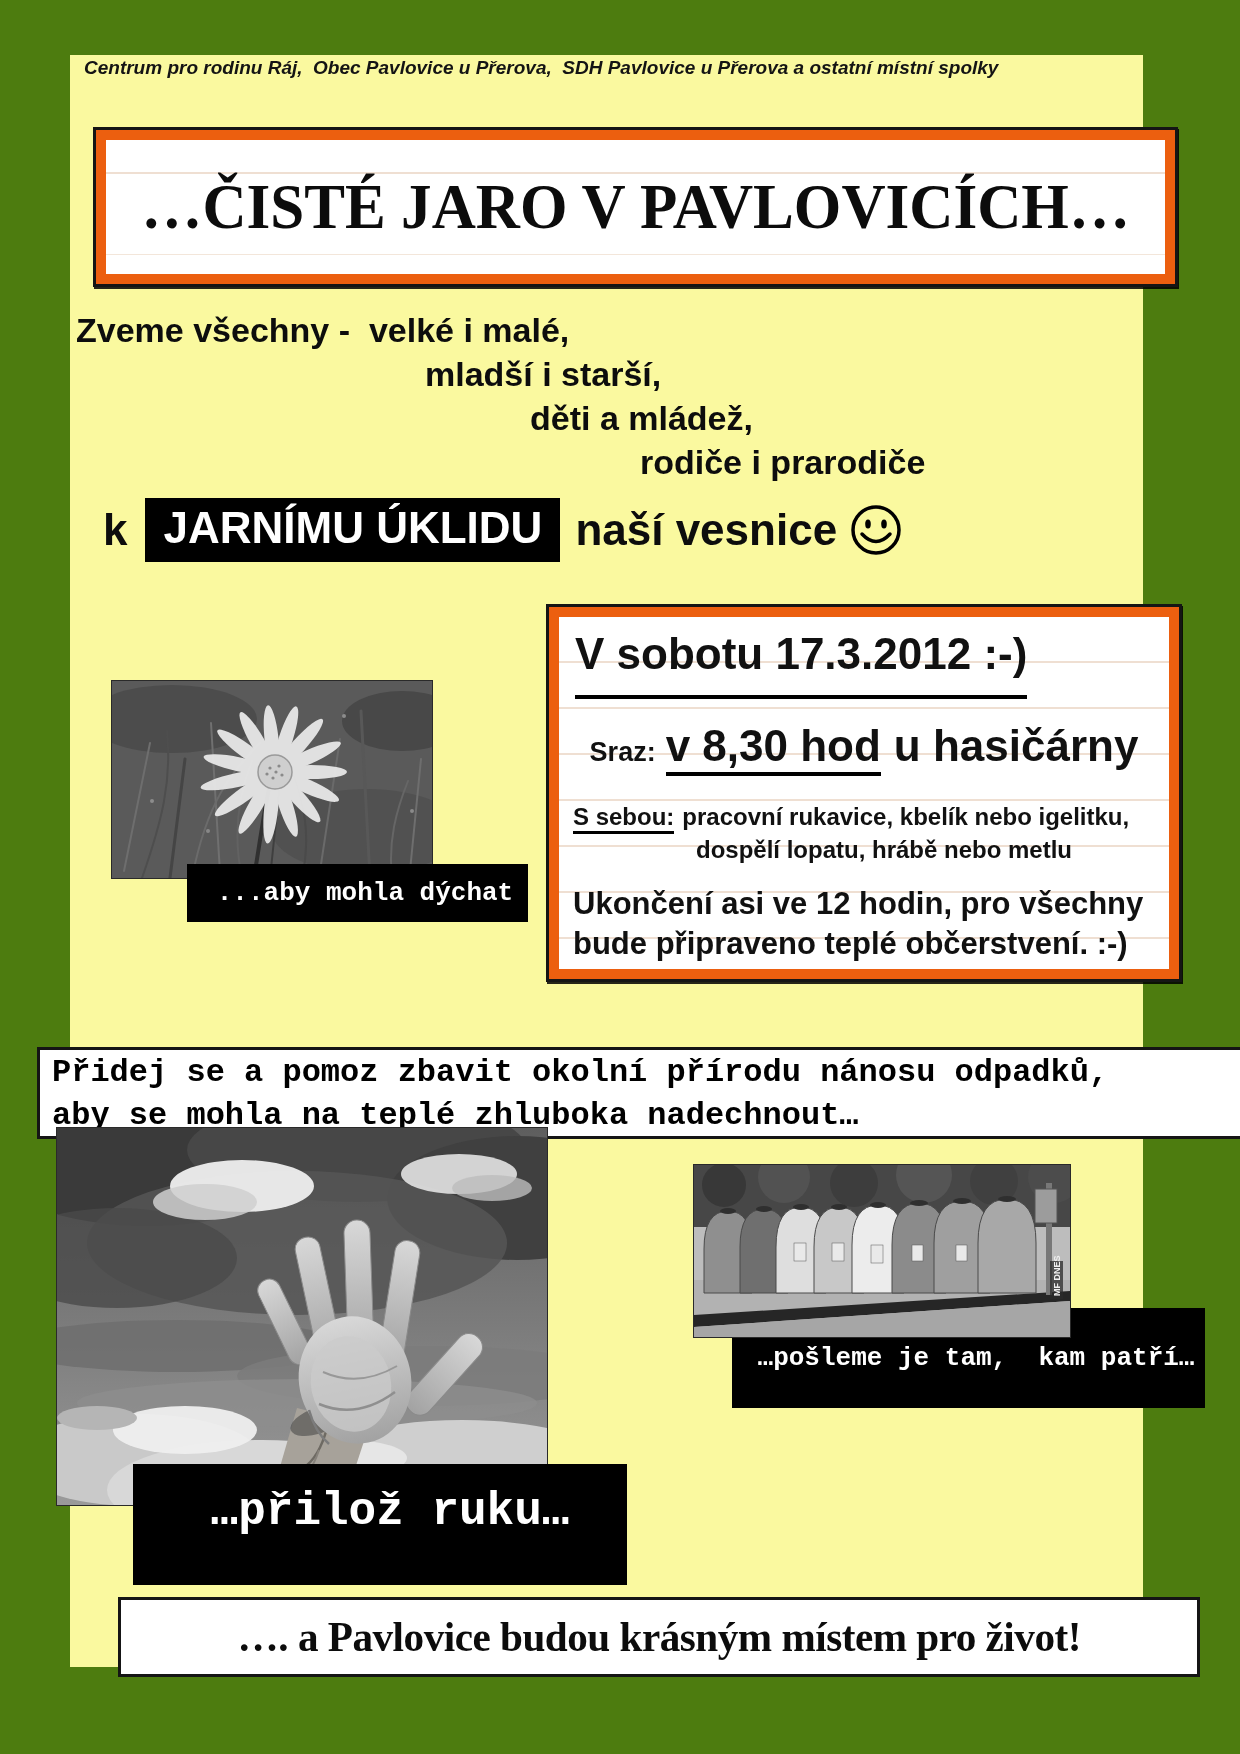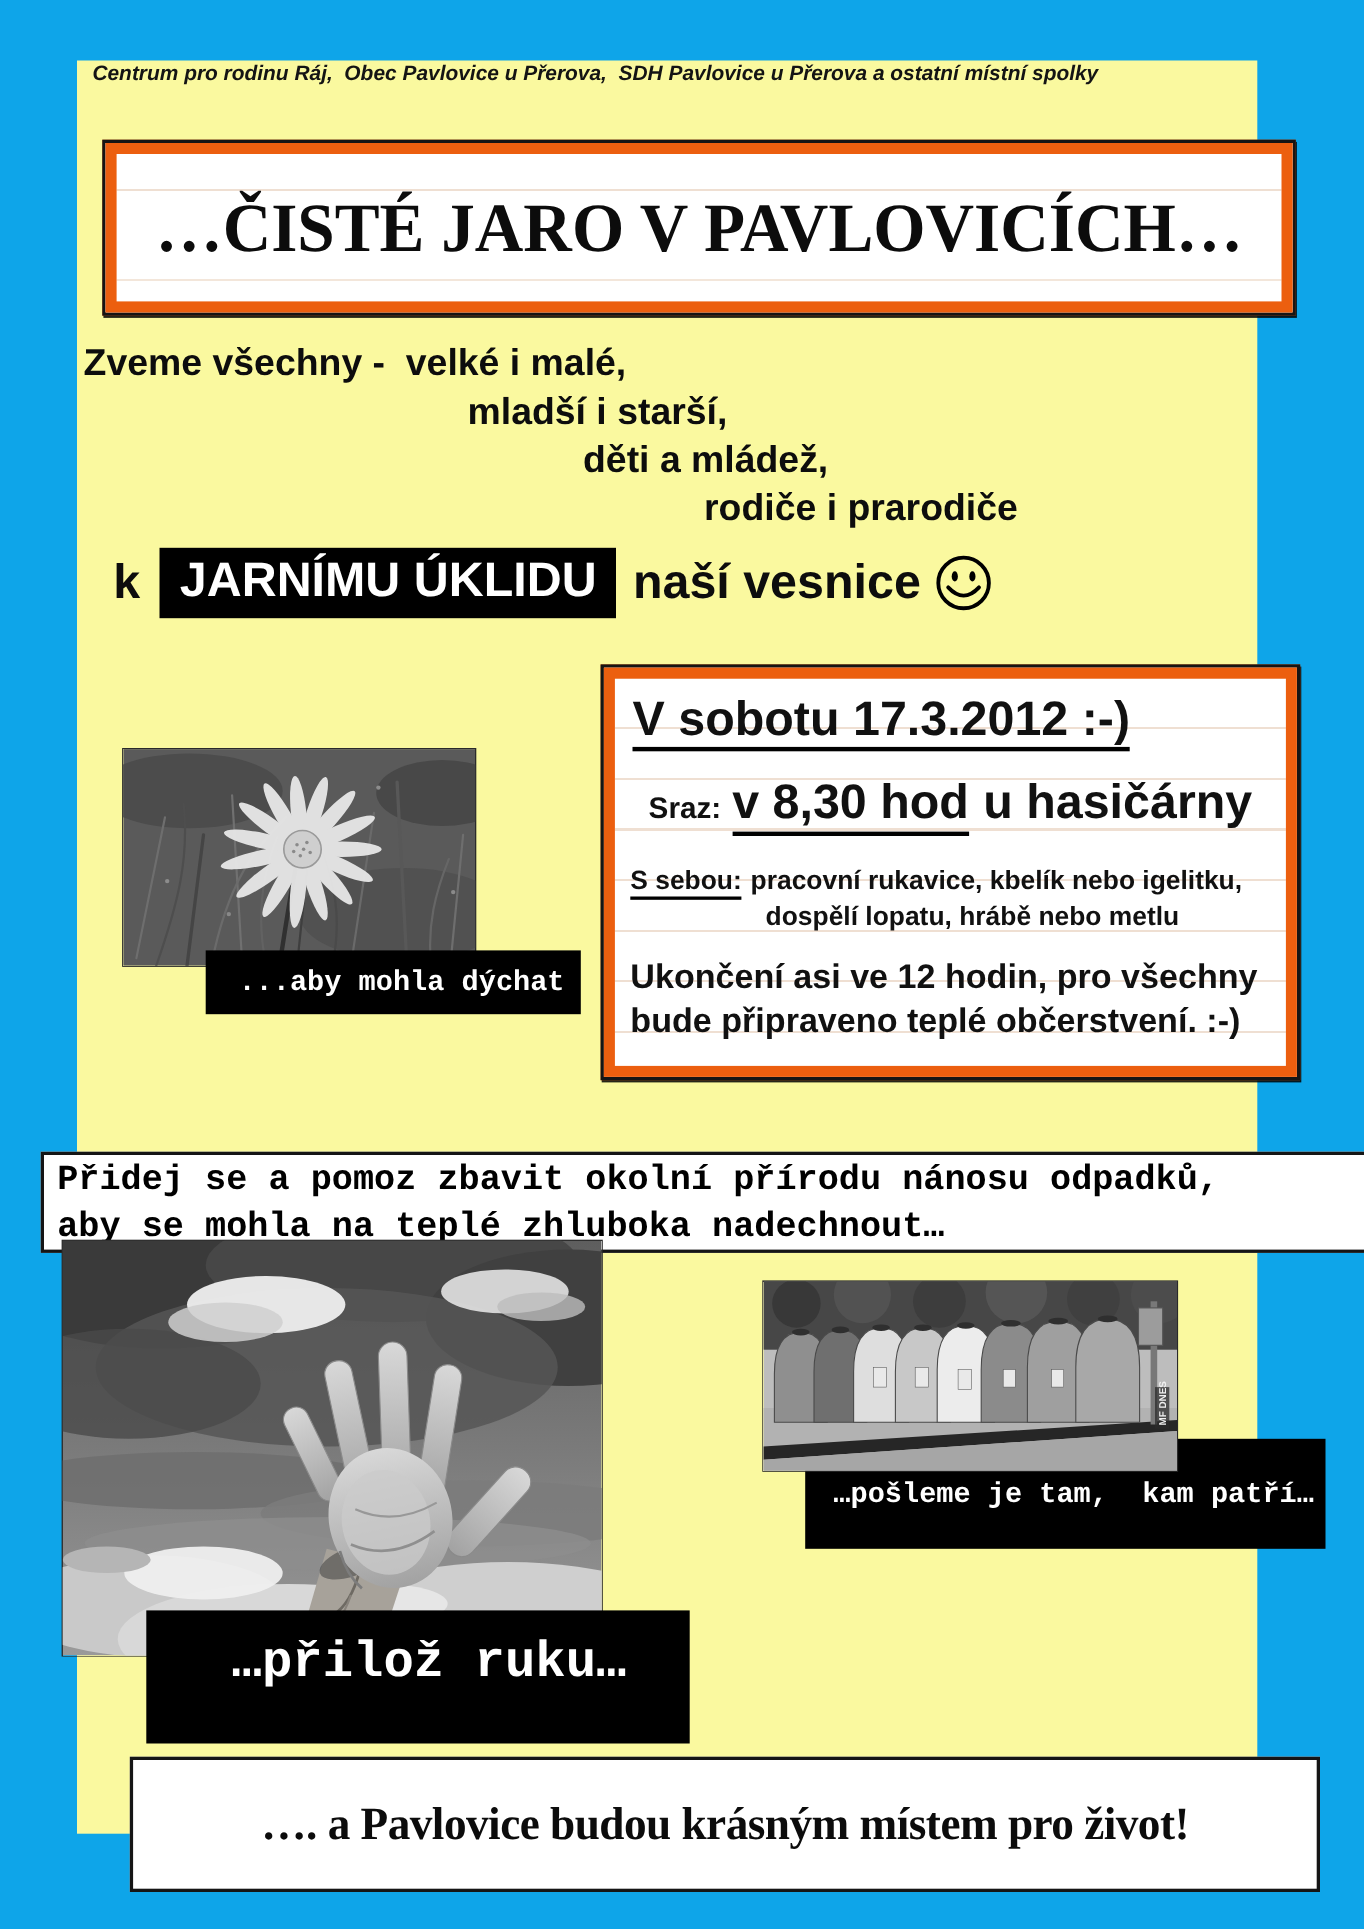--- a/index.html
+++ b/index.html
@@ -1,18 +1,18 @@
 <!DOCTYPE html>
 <html><head>
 <meta charset="utf-8">
 <style>
   html,body{margin:0;padding:0;background:#e8e8e8;}
   .page{
     position:relative;width:1240px;height:1754px;margin:0 auto;
-    background:#0ea5e9;overflow:hidden;
+    background:#4d7c0f;overflow:hidden;
     font-family:"Liberation Sans",sans-serif;color:#111;
   }
   .abs{position:absolute;}
   .yellow-bg{left:70px;top:55px;width:1073px;height:1612px;background:#FAF99F;}
   .pre{white-space:pre;}
 
   .header-line{
     left:84px;top:57px;width:1020px;
     font-size:19px;font-weight:bold;font-style:italic;color:#141414;
   }
@@ -42,21 +42,21 @@
   .cleanup-row{left:103px;top:496px;display:flex;align-items:center;height:68px;
     font-size:44px;font-weight:bold;color:#0d0d0d;}
   .cleanup-prefix{margin-right:18px;}
   .cleanup-highlight{background:#000;color:#fff;padding:5px 18px 9px 18px;}
   .cleanup-suffix{margin-left:15px;margin-right:12px;}
   .smiley{width:54px;height:54px;display:block;}
 
   .event-box{left:546px;top:604px;width:630px;height:372px;}
   .event-inner{padding:10px 12px 0 12px;}
   .ev-date{display:inline-block;font-size:44px;font-weight:bold;
-    border-bottom:4px solid #000;padding-bottom:0;margin:2px 0 0 4px;white-space:nowrap;}
+    border-bottom:4px solid #000;padding-bottom:16px;margin:2px 0 0 4px;white-space:nowrap;}
   .ev-meet{margin-top:22px;display:flex;align-items:baseline;justify-content:center;white-space:nowrap;}
   .ev-meet-label{font-size:27px;font-weight:bold;margin-right:10px;}
   .ev-meet-time{font-size:44px;font-weight:bold;border-bottom:4px solid #000;padding-bottom:1px;}
   .ev-meet-place{font-size:44px;font-weight:bold;margin-left:13px;}
   .ev-bring{margin-top:24px;font-size:24px;font-weight:bold;line-height:33px;}
   .ev-bring-label{border-bottom:3px solid #000;margin-left:2px;padding-bottom:1px;}
   .ev-bring-l1{margin-left:8px;}
   .ev-bring-l2{text-align:center;padding-left:40px;}
   .ev-close{margin-top:18px;font-size:31px;font-weight:bold;line-height:40px;margin-left:2px;white-space:nowrap;}
 
@@ -72,21 +72,21 @@
   .join-box{left:37px;top:1047px;width:1240px;height:92px;background:#fff;border:3px solid #151515;
     font-family:"Liberation Mono","DejaVu Sans Mono",monospace;font-weight:bold;font-size:32px;
     line-height:43px;box-sizing:border-box;padding:1px 0 0 12px;color:#000;}
 
   .hand-photo{left:57px;top:1128px;width:490px;height:377px;}
   .containers-photo{left:694px;top:1165px;width:376px;height:172px;}
   .containers-caption{left:732px;top:1308px;width:458px;height:100px;font-size:26px;}
   .hand-caption{left:133px;top:1464px;width:494px;height:121px;font-size:46px;
     align-items:flex-start;padding-top:22px;box-sizing:border-box;padding-left:20px;}
 
-  .footer-box{left:118px;top:1597px;width:1082px;height:123px;background:#fff;border:3px solid #151515;
+  .footer-box{left:118px;top:1597px;width:1082px;height:80px;background:#fff;border:3px solid #151515;
     display:flex;align-items:center;justify-content:center;box-sizing:border-box;}
   .footer-text{font-family:"Liberation Serif",serif;font-weight:bold;font-size:42px;
     letter-spacing:-0.5px;color:#0c0c0c;transform:scaleX(0.98);white-space:nowrap;}
 </style>
 </head>
 <body>
 
 <div class="page">
 
   <div class="abs yellow-bg"></div>

